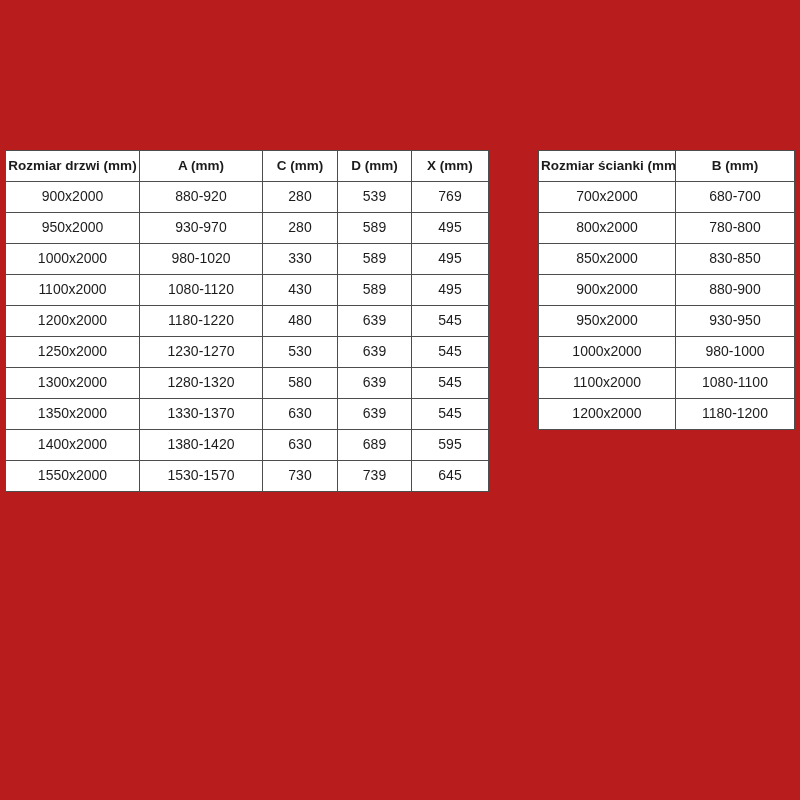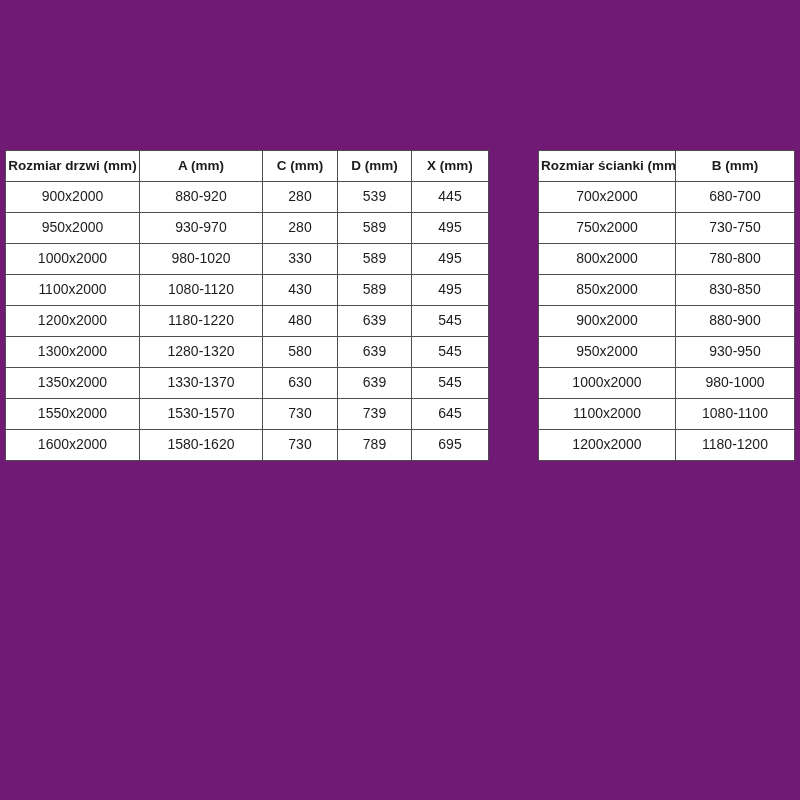--- a/index.html
+++ b/index.html
@@ -4,21 +4,21 @@
 <style>
   html, body {
     margin: 0;
     padding: 0;
     background: #ffffff;
   }
   .canvas {
     position: relative;
     width: 800px;
     height: 800px;
-    background: #701a75;
+    background: #b91c1c;
     font-family: "Liberation Sans", sans-serif;
     color: #1c1c1c;
     overflow: hidden;
   }
   .spec-table {
     position: absolute;
     top: 150px;
   }
   .spec-table.doors { left: 5px;   width: 483px; }
   .spec-table.walls { left: 538px; width: 256px; }
@@ -67,21 +67,21 @@
             <th>D (mm)</th>
             <th>X (mm)</th>
           </tr>
       </thead>
       <tbody>
           <tr>
             <td>900x2000</td>
             <td>880-920</td>
             <td>280</td>
             <td>539</td>
-            <td>445</td>
+            <td>769</td>
           </tr>
           <tr>
             <td>950x2000</td>
             <td>930-970</td>
             <td>280</td>
             <td>589</td>
             <td>495</td>
           </tr>
           <tr>
             <td>1000x2000</td>
@@ -98,46 +98,53 @@
             <td>495</td>
           </tr>
           <tr>
             <td>1200x2000</td>
             <td>1180-1220</td>
             <td>480</td>
             <td>639</td>
             <td>545</td>
           </tr>
           <tr>
+            <td>1250x2000</td>
+            <td>1230-1270</td>
+            <td>530</td>
+            <td>639</td>
+            <td>545</td>
+          </tr>
+          <tr>
             <td>1300x2000</td>
             <td>1280-1320</td>
             <td>580</td>
             <td>639</td>
             <td>545</td>
           </tr>
           <tr>
             <td>1350x2000</td>
             <td>1330-1370</td>
             <td>630</td>
             <td>639</td>
             <td>545</td>
           </tr>
           <tr>
+            <td>1400x2000</td>
+            <td>1380-1420</td>
+            <td>630</td>
+            <td>689</td>
+            <td>595</td>
+          </tr>
+          <tr>
             <td>1550x2000</td>
             <td>1530-1570</td>
             <td>730</td>
             <td>739</td>
             <td>645</td>
-          </tr>
-          <tr>
-            <td>1600x2000</td>
-            <td>1580-1620</td>
-            <td>730</td>
-            <td>789</td>
-            <td>695</td>
           </tr>
         </tbody>
     </table>
   </div>
 
   <div class="spec-table walls">
     <table>
       <colgroup>
         <col style="width:137px">
         <col style="width:119px">
@@ -145,24 +152,20 @@
       <thead>
         <tr>
             <th>Rozmiar ścianki (mm)</th>
             <th>B (mm)</th>
           </tr>
       </thead>
       <tbody>
           <tr>
             <td>700x2000</td>
             <td>680-700</td>
-          </tr>
-          <tr>
-            <td>750x2000</td>
-            <td>730-750</td>
           </tr>
           <tr>
             <td>800x2000</td>
             <td>780-800</td>
           </tr>
           <tr>
             <td>850x2000</td>
             <td>830-850</td>
           </tr>
           <tr>

